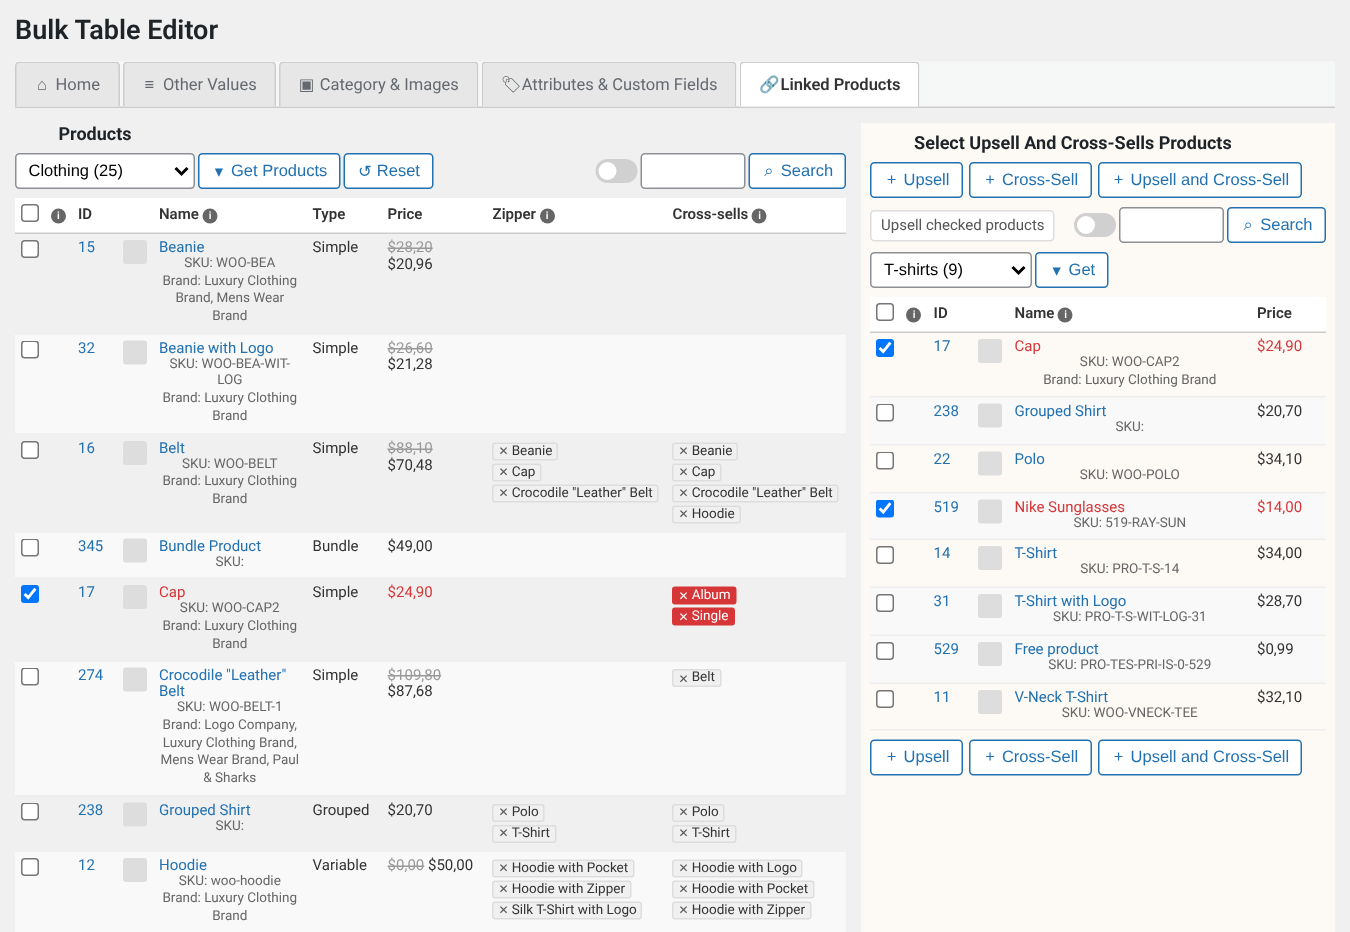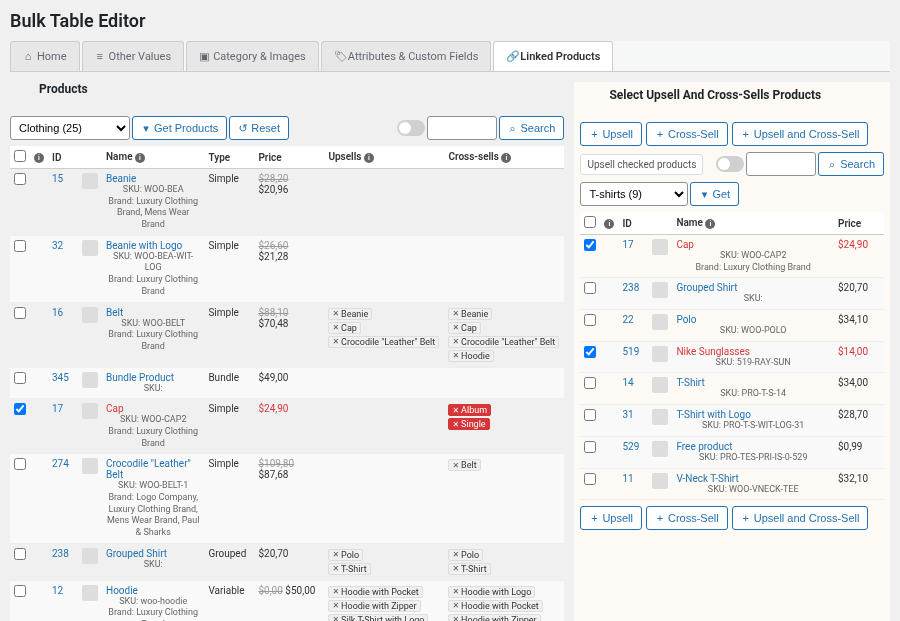--- a/index.html
+++ b/index.html
@@ -4,21 +4,21 @@
 <style>
 * { box-sizing: border-box; margin: 0; padding: 0; }
 body { font-family: -apple-system, BlinkMacSystemFont, "Segoe UI", Roboto, sans-serif; font-size: 11px; color: #333; background: #f0f0f1; padding: 10px; }
 h1 { font-size: 18px; font-weight: 600; margin-bottom: 10px; color: #1d2327; }
 .tabs { display: flex; border-bottom: 1px solid #ccc; background: #f6f7f7; }
 .tab { padding: 8px 12px; border: 1px solid #ccc; border-bottom: none; background: #e7e7e7; color: #646970; font-size: 11px; cursor: pointer; margin-right: 2px; border-radius: 3px 3px 0 0; display: flex; align-items: center; gap: 4px; }
 .tab.active { background: #fff; color: #333; font-weight: 600; }
 .main { display: flex; gap: 10px; margin-top: 10px; }
 .left { flex: 0 0 63%; }
 .right { flex: 1; background: #fdfaf6; padding: 6px; }
-h2 { font-size: 12px; font-weight: 700; margin-bottom: 20px; color: #1d2327; padding-left: 29px; }
+h2 { font-size: 12px; font-weight: 700; margin-bottom: 6px; color: #1d2327; padding-left: 29px; }
 .toolbar { display: flex; gap: 2px; align-items: center; margin-bottom: 6px; }
 select { font-size: 11px; padding: 3px 4px; border: 1px solid #8c8f94; border-radius: 3px; background: #fff; height: 24px; }
 .btn { font-size: 11px; padding: 3px 8px; border: 1px solid #2271b1; background: #fff; color: #2271b1; border-radius: 3px; cursor: pointer; height: 24px; display: inline-flex; align-items: center; gap: 3px; }
 .toggle { width: 28px; height: 16px; background: #d0d0d0; border-radius: 8px; position: relative; }
 .toggle::after { content: ''; position: absolute; width: 12px; height: 12px; background: #fff; border-radius: 50%; top: 2px; left: 2px; }
 input[type=text] { font-size: 11px; padding: 3px 6px; border: 1px solid #8c8f94; border-radius: 3px; height: 24px; }
 table { width: 100%; border-collapse: collapse; font-size: 10px; }
 th { text-align: left; padding: 4px 4px; border-bottom: 1px solid #ccc; font-weight: 600; color: #333; background: #fff; }
 td { padding: 4px 4px; vertical-align: top; border-bottom: 1px solid #eee; }
 tr.odd td { background: #f9f9f9; }
@@ -90,21 +90,21 @@
     <table>
       <thead>
           <tr>
         <th style="width:16px"><input type="checkbox" style=""></th>
         <th style="width:12px"><span class="info">i</span></th>
         <th style="width:30px">ID</th>
         <th style="width:16px"></th>
         <th><span>Name</span> <span class="info">i</span></th>
         <th style="width:50px">Type</th>
         <th style="width:70px">Price</th>
-        <th style="width:120px"><span>Upsells</span> <span class="info">i</span></th>
+        <th style="width:120px"><span>Zipper</span> <span class="info">i</span></th>
         <th style="width:120px"><span>Cross-sells</span> <span class="info">i</span></th>
       </tr>
         </thead>
       <tbody id="left-body">
           <tr>
             <td><input type="checkbox" style=""></td>
             <td></td>
             <td><a class="link">15</a></td>
             <td><span class="thumb"></span></td>
             <td><a class="link">Beanie</a><div class="meta">SKU: WOO-BEA</div><div class="meta">Brand: Luxury Clothing Brand, Mens Wear Brand</div></td>

